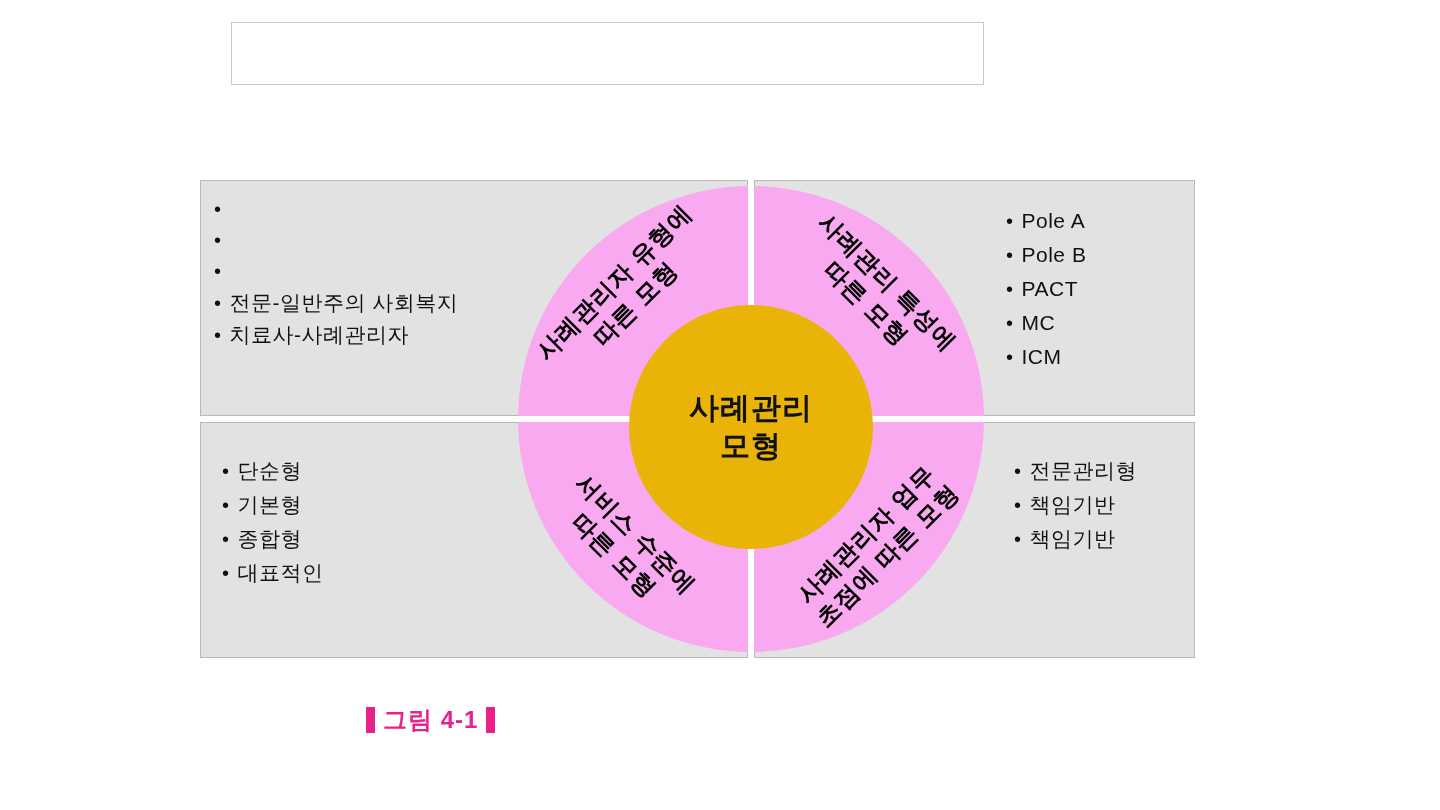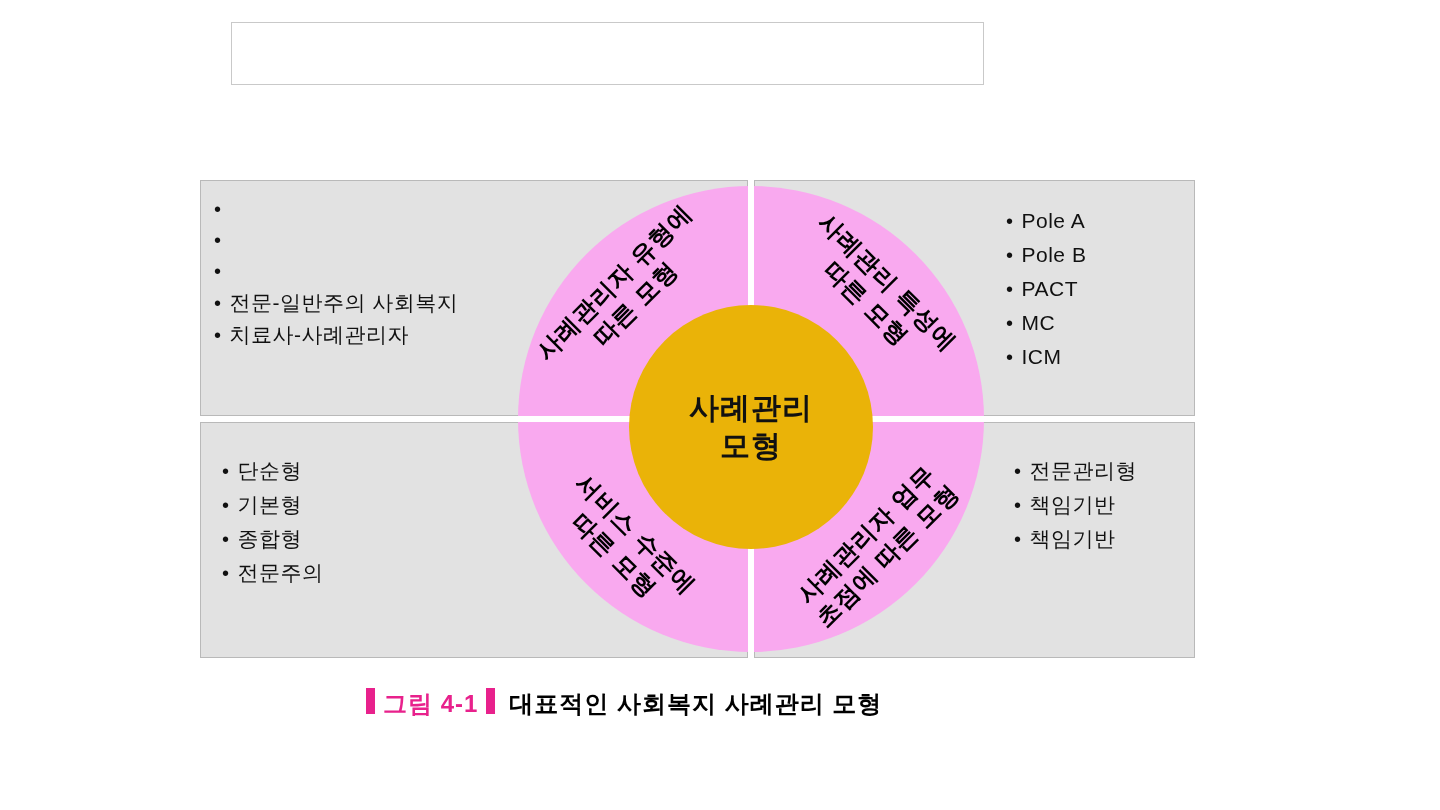--- a/index.html
+++ b/index.html
@@ -36,21 +36,21 @@
   .ring-label.br{left:677px;top:365px;transform:translate(-50%,-50%) rotate(-45deg);}
 
   .list{position:absolute;margin:0;padding:0;list-style:none;font-size:21px;letter-spacing:0.5px;}
   .list li{display:flex;align-items:baseline;}
   .list .bullet{margin-right:8px;font-size:20px;}
   .list.tl-list{left:14px;top:14px;line-height:31px;}
   .list.tr-list{left:806px;top:24px;line-height:34px;}
   .list.bl-list{left:22px;top:274px;line-height:34px;}
   .list.br-list{left:814px;top:274px;line-height:34px;}
 
-  .caption{position:absolute;left:330px;top:688px;display:flex;align-items:flex-start;
+  .caption{position:absolute;left:330px;top:704px;display:flex;align-items:center;
     font-size:24px;font-weight:bold;letter-spacing:1px;padding-left:36px;}
   .cap-bar{display:inline-block;width:9px;height:26px;background:var(--accent,#e8218c);}
   .cap-label{color:var(--accent,#e8218c);margin:0 8px;}
   .cap-text{color:#000;margin-left:14px;}
 </style>
 </head>
 <body>
 
 <div class="page">
 
@@ -140,21 +140,21 @@
       <li>
           <span class="bullet">•</span>
           <span>기본형</span>
         </li>
       <li>
           <span class="bullet">•</span>
           <span>종합형</span>
         </li>
       <li>
           <span class="bullet">•</span>
-          <span>전문주의</span>
+          <span>대표적인</span>
         </li>
     </ul>
 
     <ul class="list br-list">
       <li>
           <span class="bullet">•</span>
           <span>전문관리형</span>
         </li>
       <li>
           <span class="bullet">•</span>
@@ -165,16 +165,15 @@
           <span>책임기반</span>
         </li>
     </ul>
 
   </div>
 
   <div class="caption">
     <span class="cap-bar"></span>
     <span class="cap-label">그림 4-1</span>
     <span class="cap-bar"></span>
-    <span class="cap-text">대표적인 사회복지 사례관리 모형</span>
   </div>
 
 </div>
 
 </body></html>

